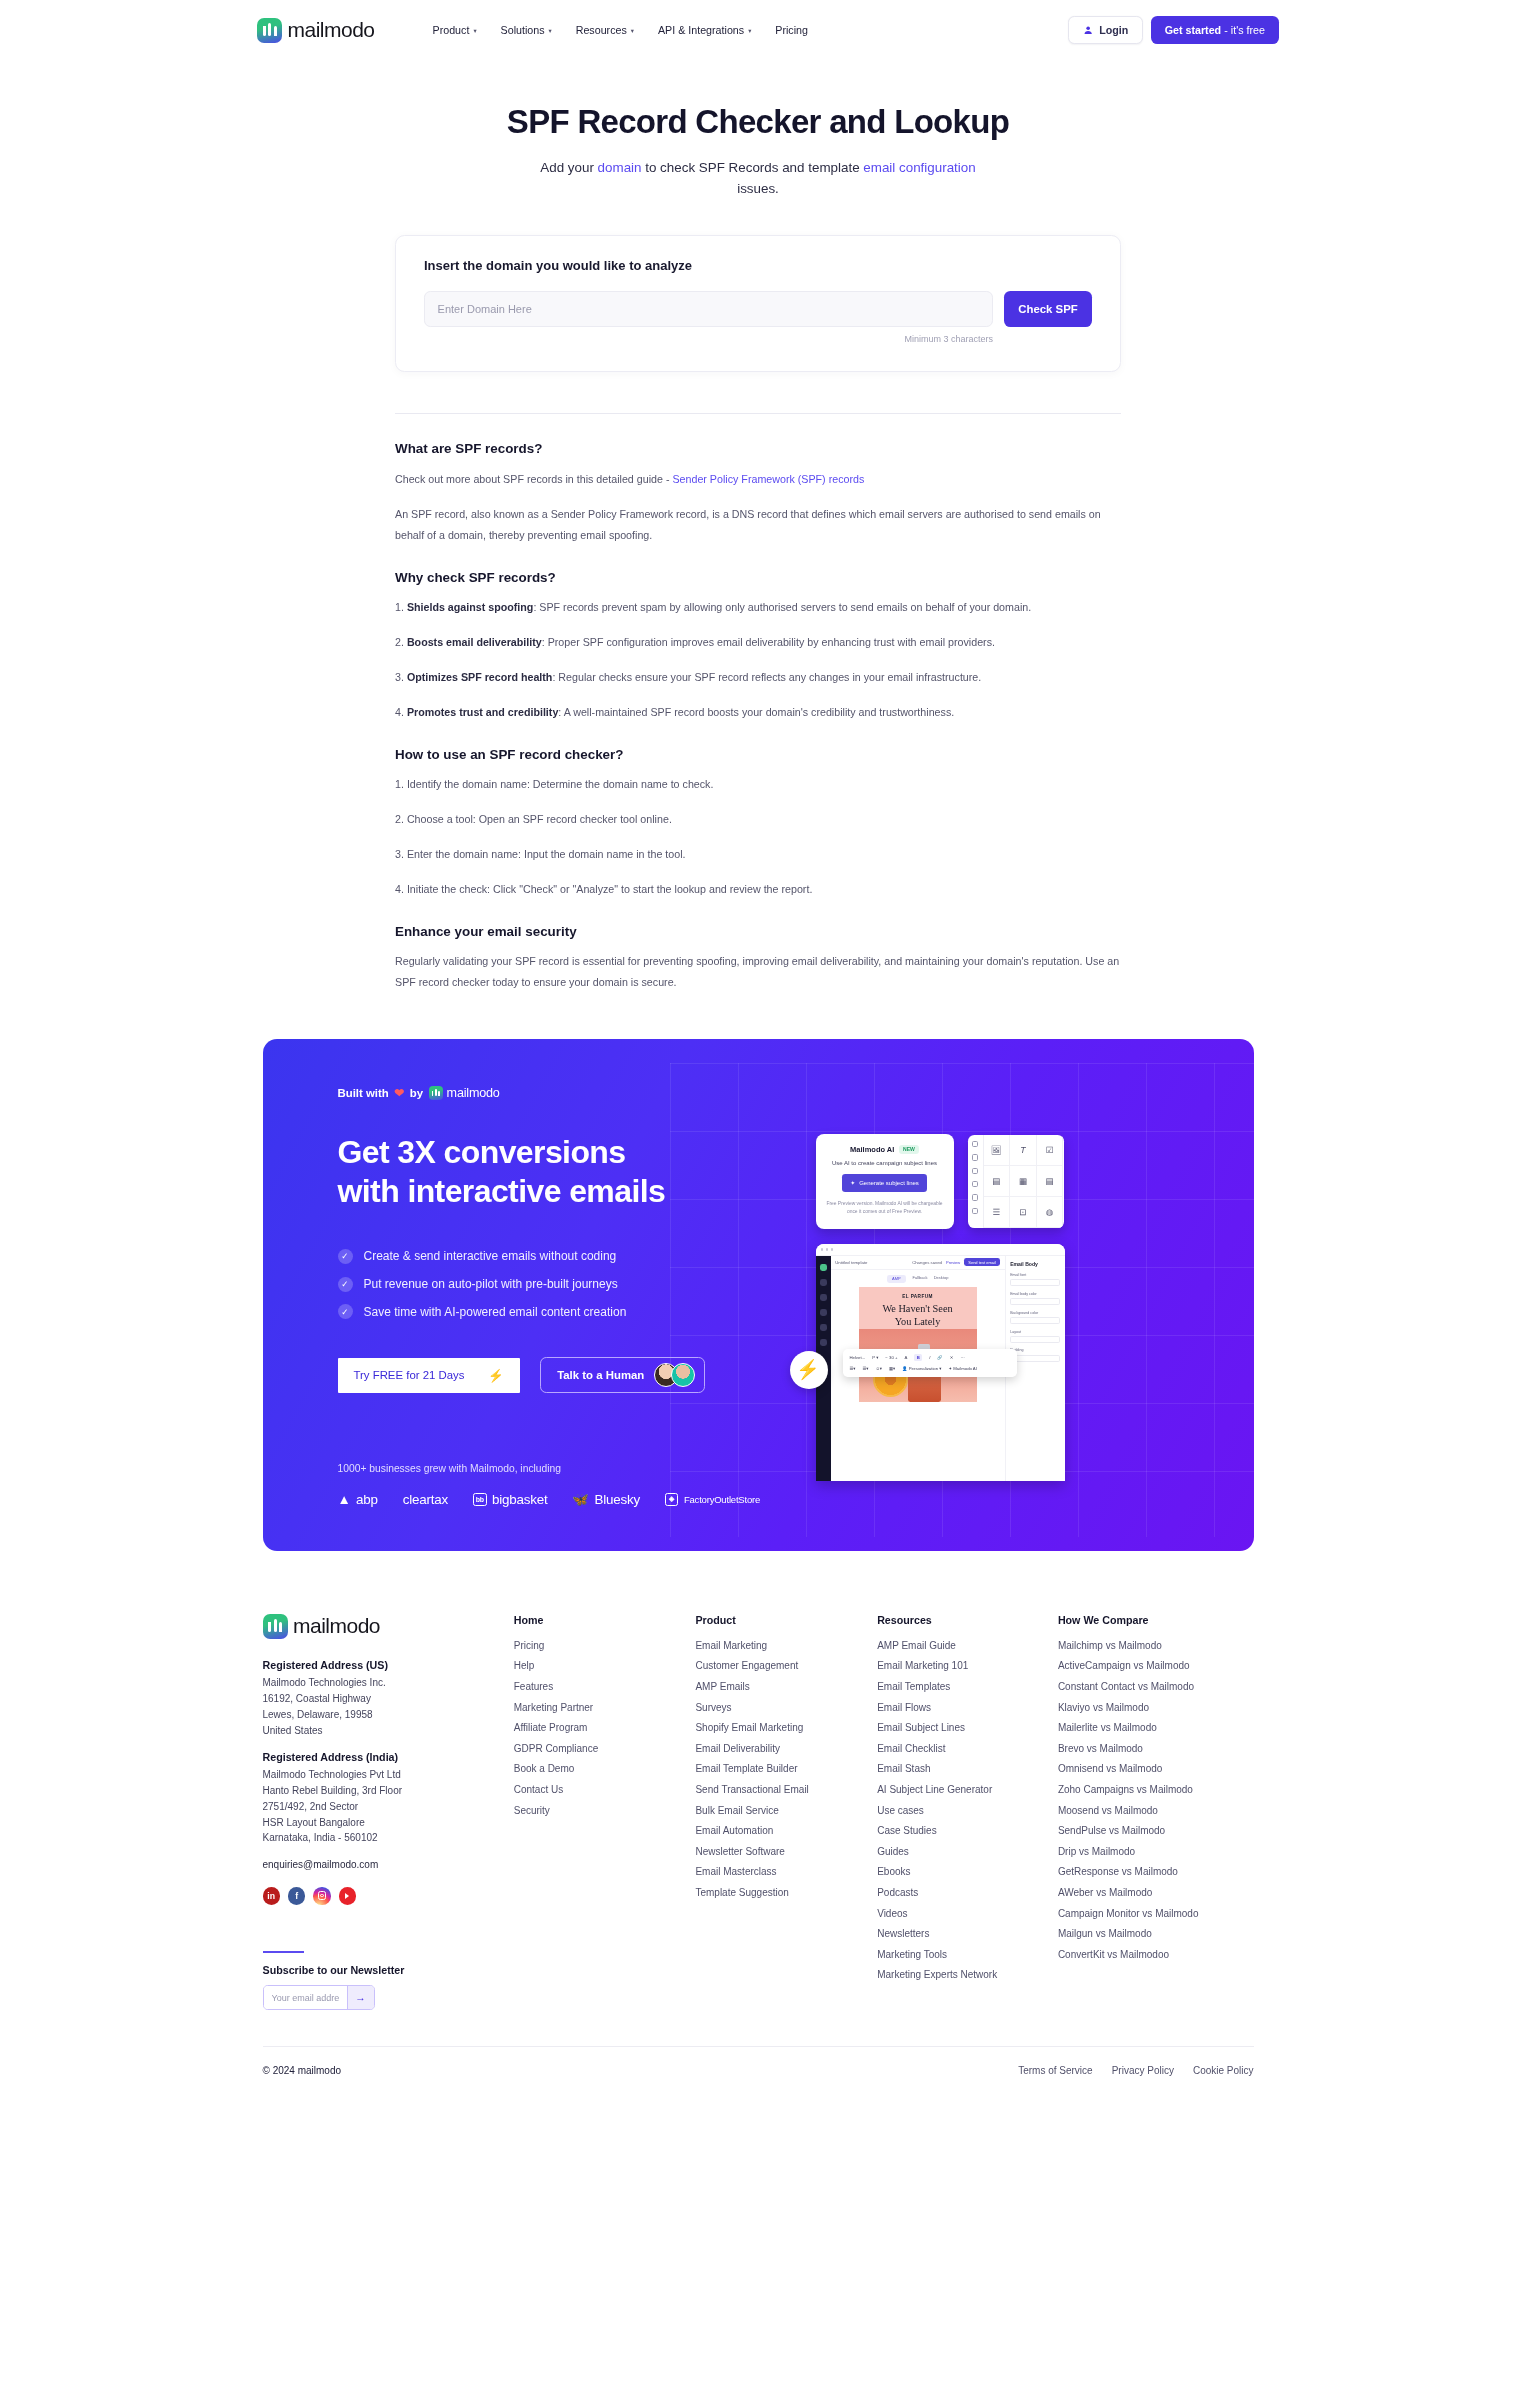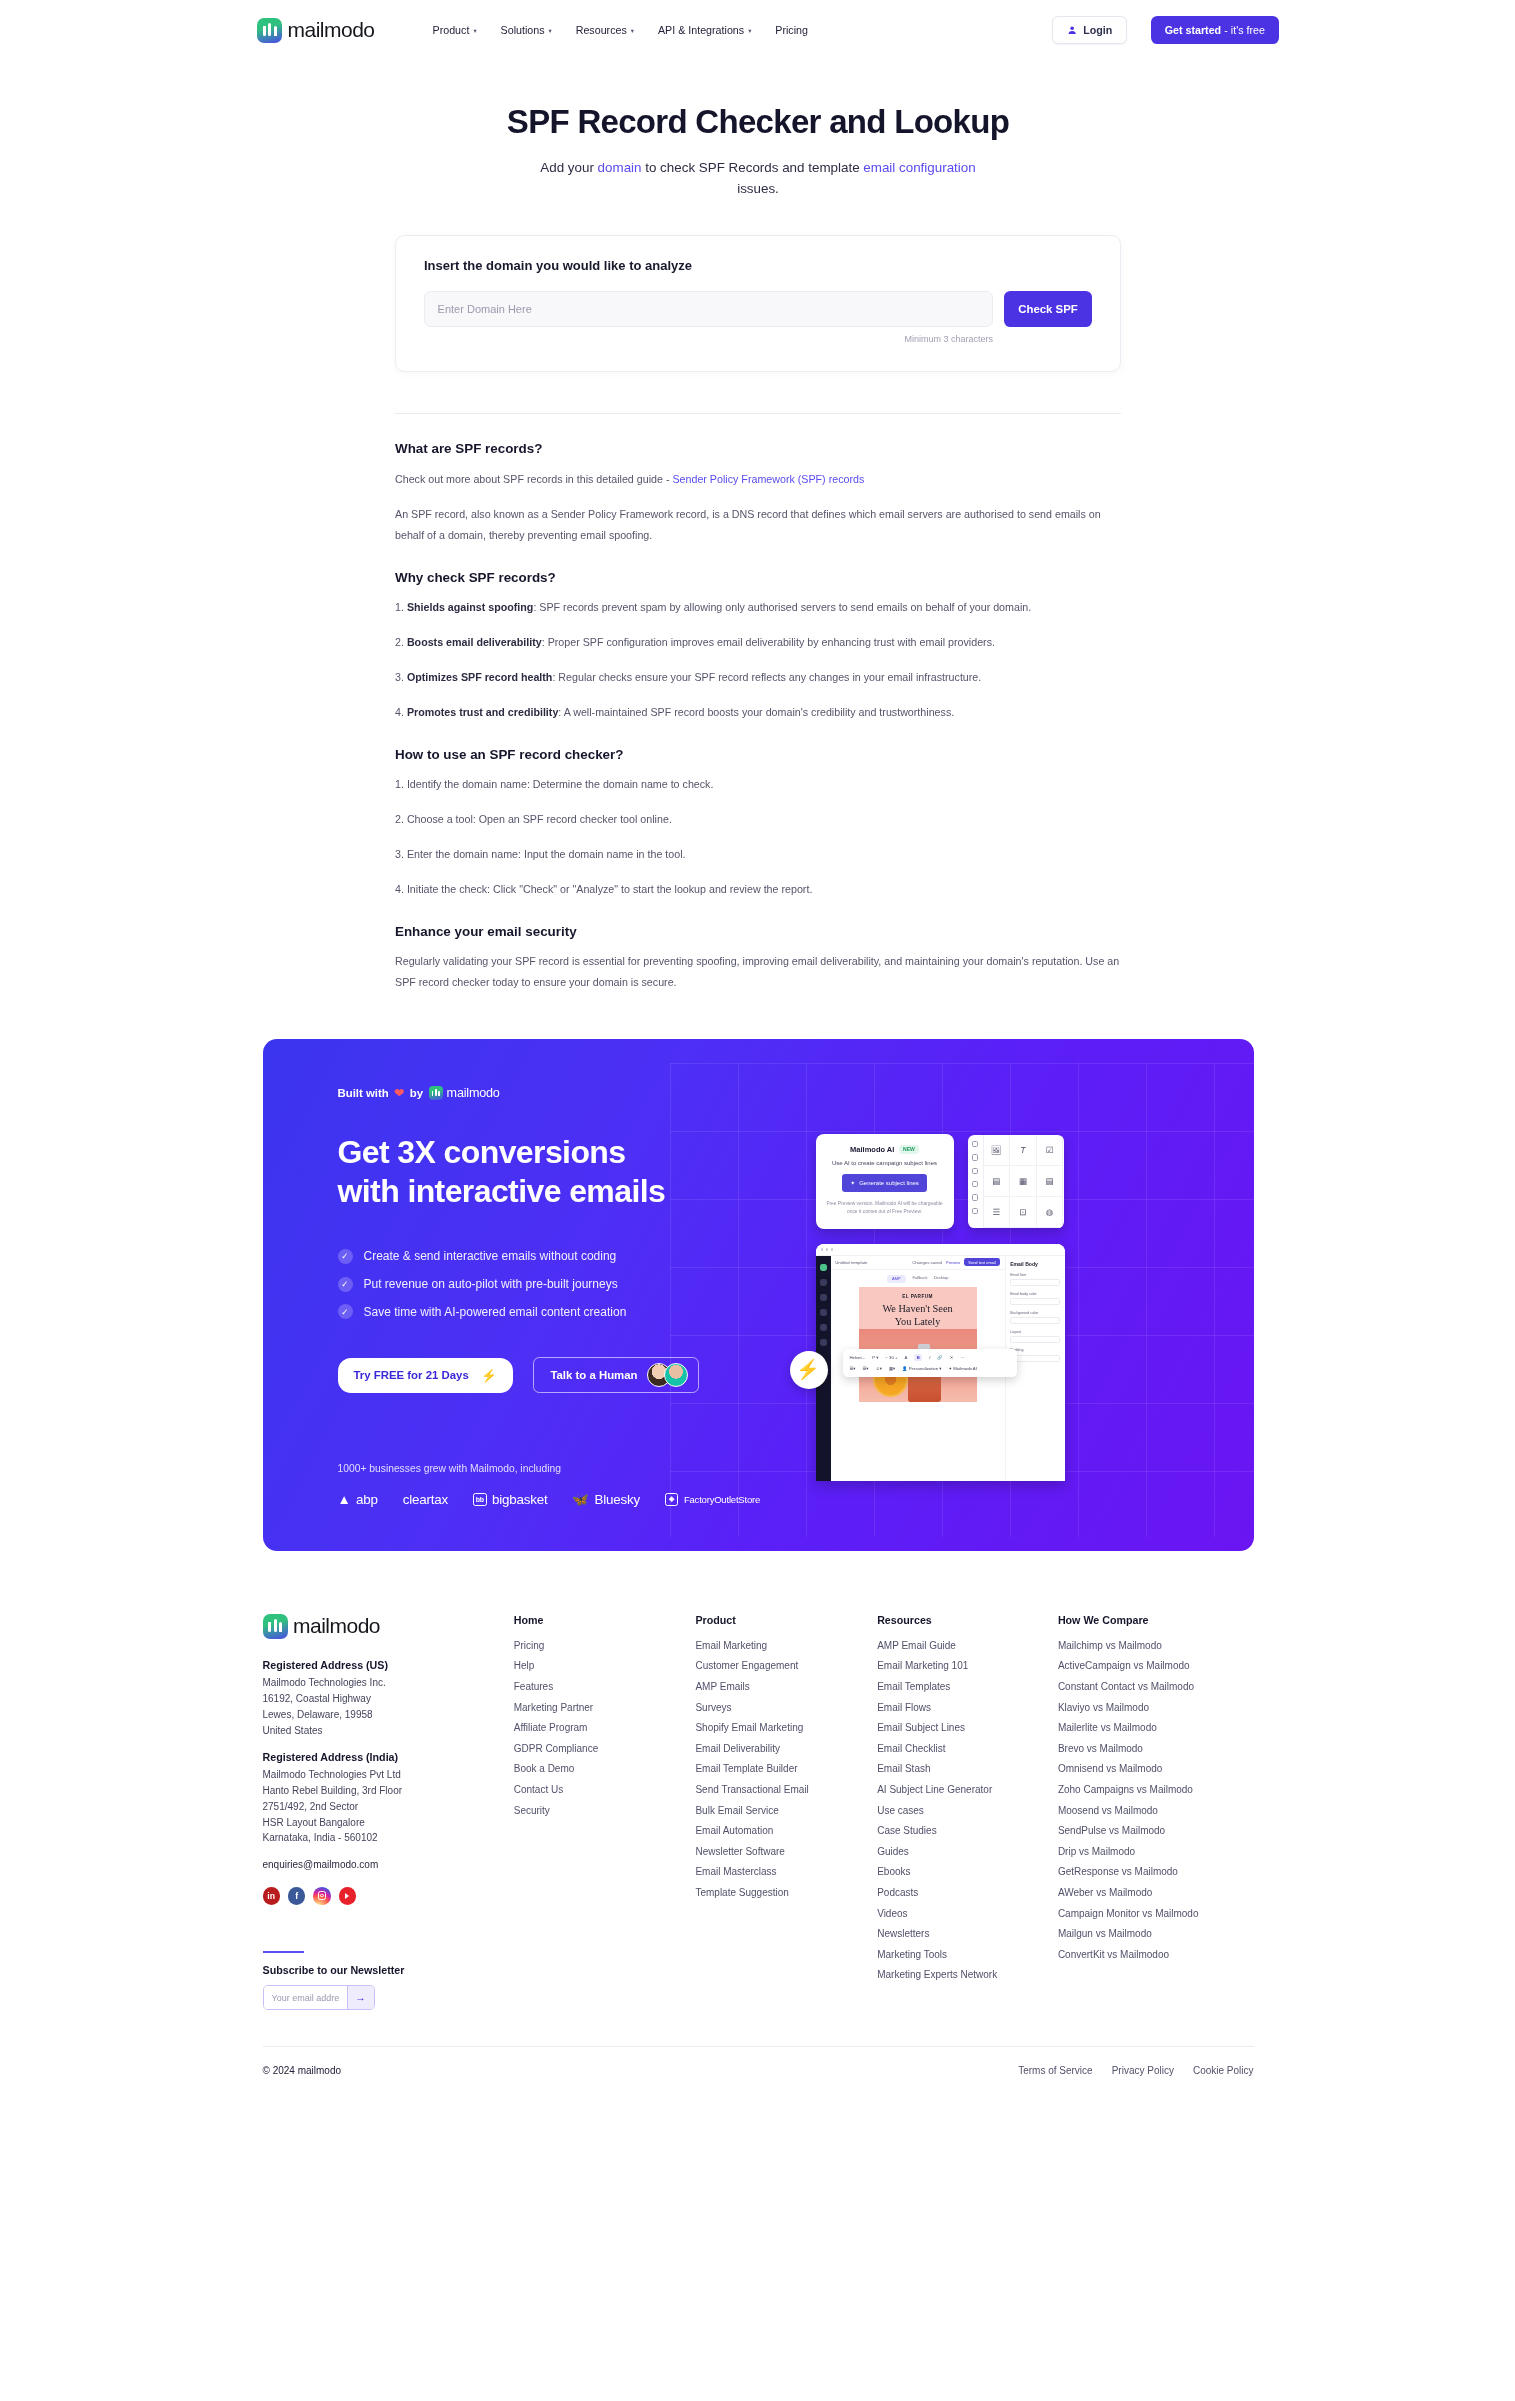--- a/index.html
+++ b/index.html
@@ -33,21 +33,21 @@
   .logo-mark i.b3 { left: 16.6px; top: 8px; width: 3.2px; height: 10.3px; border-radius: 1.6px 1.6px 0 0;}
   .logo-text { font-size: 21px; letter-spacing: -0.5px; color: #16161d; font-weight: 400; }
 
   .nav { display: flex; align-items: center; gap: 24px; margin-left: 58px; }
   .nav-item {
     font-size: 10.7px; color: #23233b; display: flex; align-items: center; gap: 4px;
     cursor: pointer; white-space: nowrap;
   }
   .caret { font-size: 6.3px; color: #55556e; position: relative; top: 0.8px; }
 
-  .header-actions { margin-left: auto; margin-right: 237px; display: flex; align-items: flex-end; gap: 24px; }
+  .header-actions { margin-left: auto; margin-right: 237px; display: flex; align-items: flex-end; gap: 8px; }
   .login-btn {
     background: #fff; border: 0.8px solid #e6e6ef; border-radius: 6.3px;
     height: 28px; padding: 0 13.4px; display: flex; align-items: center; gap: 6.3px;
     font-size: 10.7px; font-weight: 700; color: #2e2e4f; cursor: pointer;
     box-shadow: 0 0.8px 1.6px rgba(20,20,60,.05);
   }
   .cta-btn {
     background: #4b32e3; border-radius: 6.3px; height: 28px; padding: 0 14px;
     display: flex; align-items: center; font-size: 10.7px; color: #fff; cursor: pointer;
     white-space: nowrap;
@@ -127,23 +127,23 @@
   }
   .promo-feats { margin-top: 38px; display: flex; flex-direction: column; gap: 12.6px; }
   .feat { display: flex; align-items: center; gap: 11px; color: #f2f0ff; font-size: 12px; }
   .tick {
     width: 15px; height: 15px; border-radius: 50%; background: rgba(255,255,255,.22);
     display: flex; align-items: center; justify-content: center; flex: none;
     font-size: 8.7px; color: #fff;
   }
   .promo-btns { margin-top: 38px; display: flex; gap: 20px; align-items: center; }
   .btn-trial {
-    background: #fff; border-radius: 13px; height: 35px; padding: 0 16px;
-    display: flex; align-items: center; gap: 13px; color: #3a28d8;
-    font-size: 11.4px; font-weight: 700; cursor: pointer;
+    background: #fff; border-radius: 1px; height: 35px; padding: 0 16px;
+    display: flex; align-items: center; gap: 24px; color: #3a28d8;
+    font-size: 11.4px; font-weight: 400; cursor: pointer;
   }
   .bolt-small { color: #ff7a45; font-size: 12.6px; }
   .btn-talk {
     border: 0.8px solid #b9a6ff; border-radius: 6.3px; height: 36px; padding: 0 9.5px 0 16px;
     display: flex; align-items: center; gap: 9.5px; color: #fff; font-size: 11.4px;
     font-weight: 700; cursor: pointer;
   }
   .avatars { display: flex; }
   .av { width: 24px; height: 24px; border-radius: 50%; border: 1.6px solid #fff; }
   .av1 { background: radial-gradient(circle at 50% 35%, #f1cdb4 0 40%, #3a2a22 41% 100%); }

